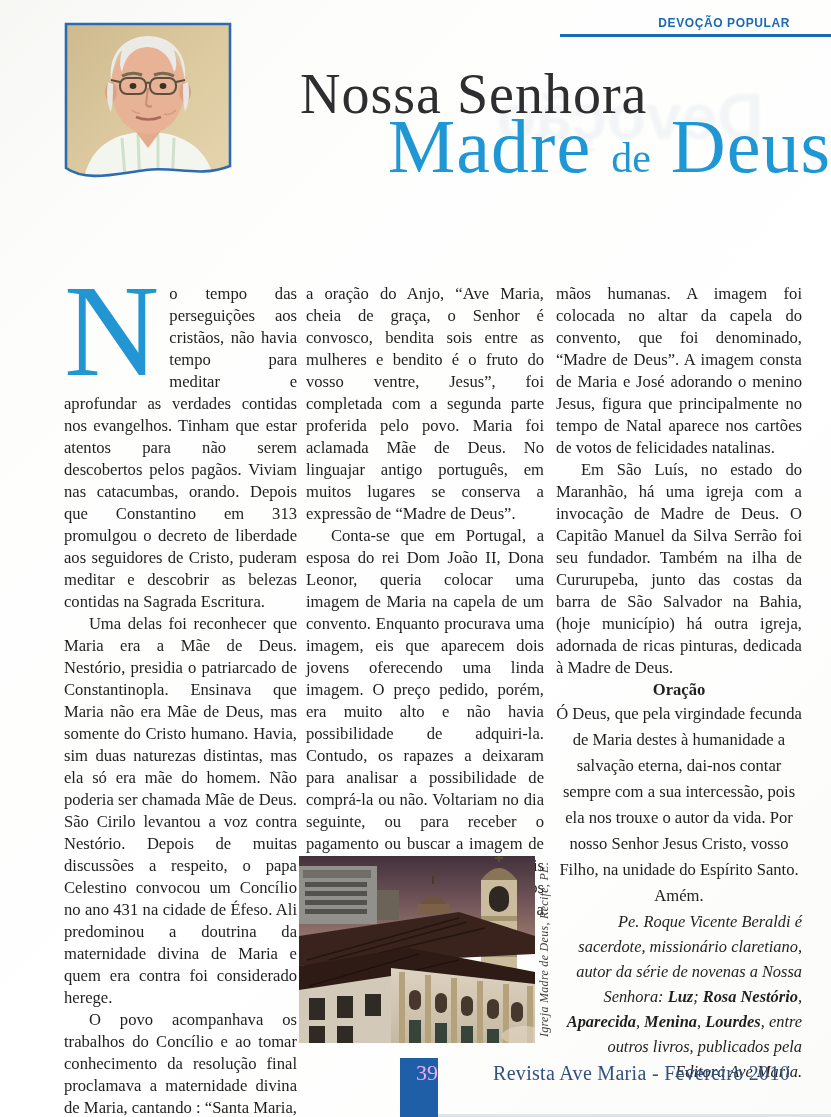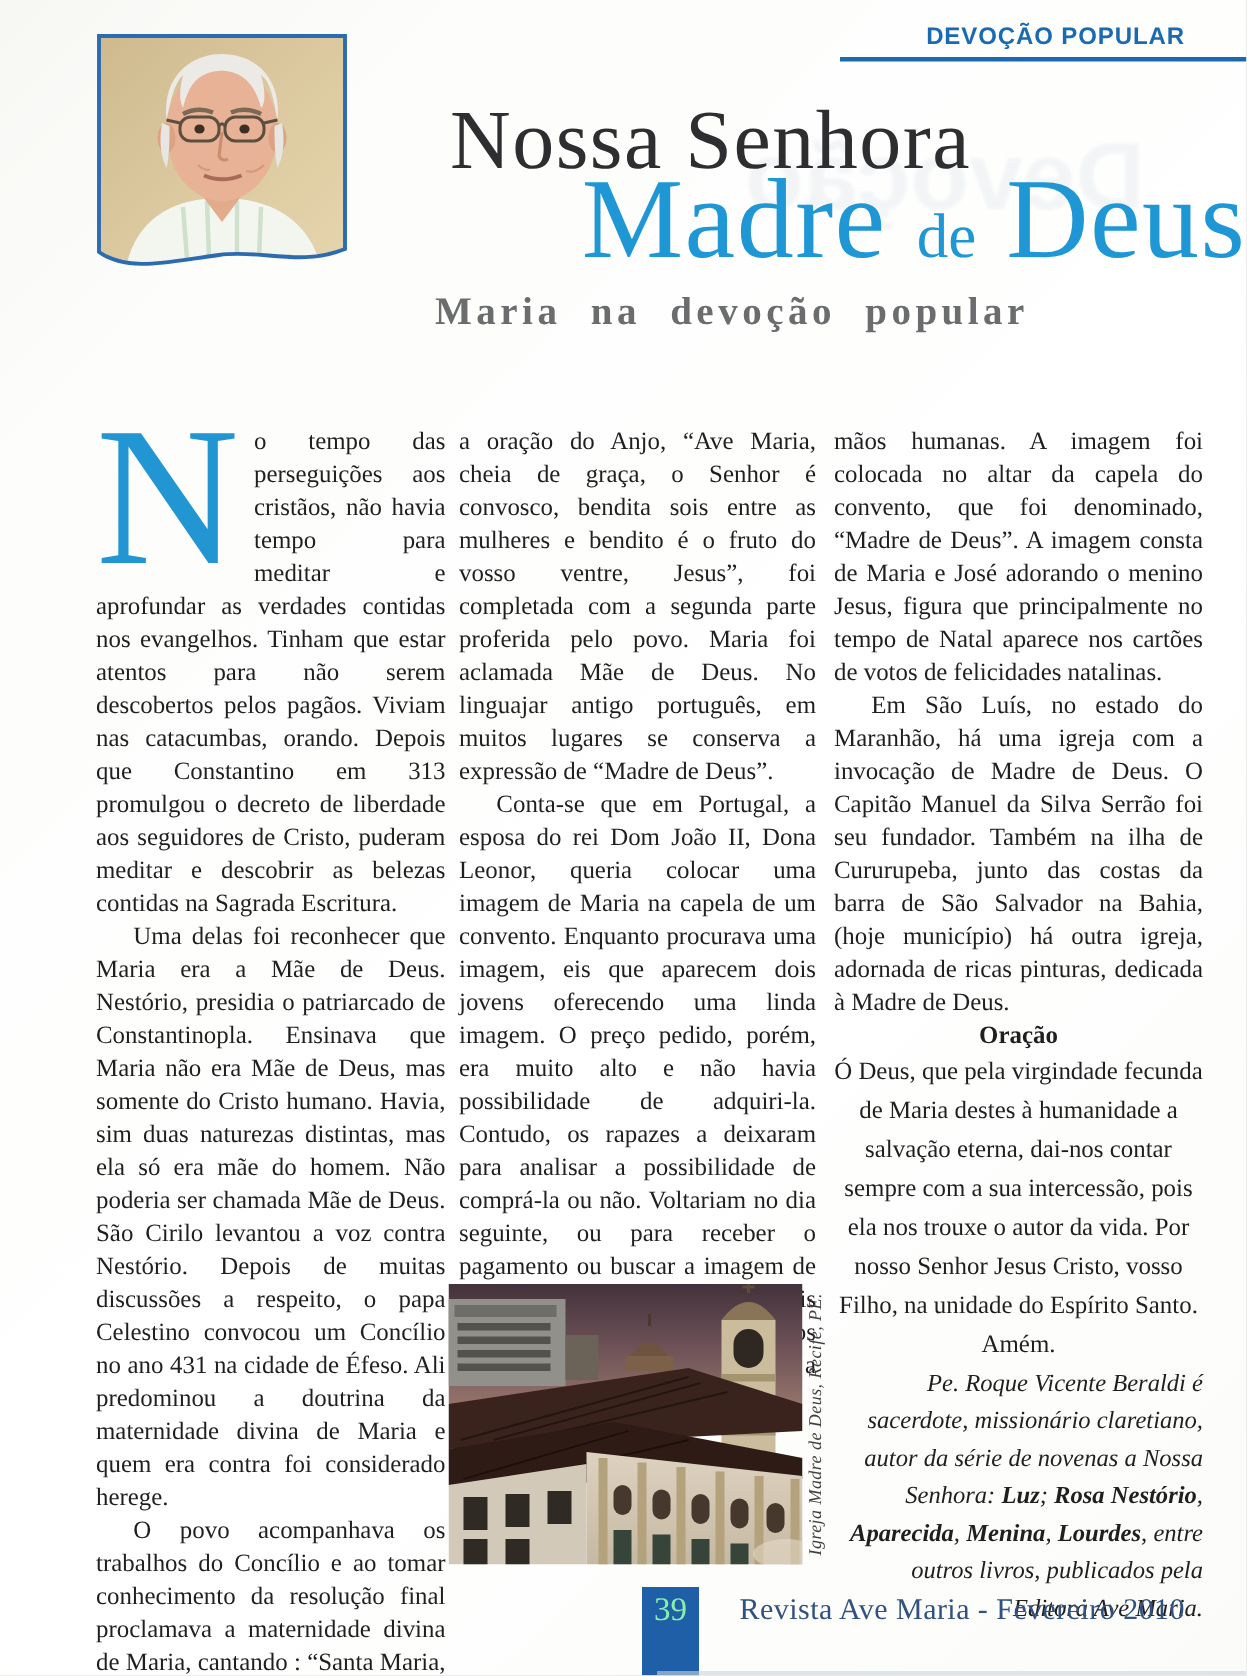--- a/index.html
+++ b/index.html
@@ -11,21 +11,21 @@
     font-family:"Liberation Serif", serif;
     color:#1f1f1f;
   }
   
   .section-header {
     position:absolute; top:16px; right:0; width:271px;
     border-bottom:3px solid #1a6ab3;
     padding:0 41px 4px 0;
     text-align:right;
     font-family:"Liberation Sans", sans-serif;
-    font-weight:bold; font-size:16px; letter-spacing:0.6px;
+    font-weight:bold; font-size:12px; letter-spacing:0.6px;
     color:#1a6ab3;
   }
   
   .photo-wrap { position:absolute; left:62px; top:20px; width:172px; height:170px; }
   .photo-caption {
     position:absolute; left:66px; top:192px; width:200px;
     font-weight:bold; font-size:16.5px; color:#1b4a8c; letter-spacing:0.2px;
   }
   
   .ghost {
@@ -75,22 +75,22 @@
   .church-wrap { position:absolute; left:299px; top:856px; width:236px; height:187px; }
   .church-caption {
     position:absolute; left:536px; top:856px; height:187px; width:16px;
     writing-mode:vertical-rl; transform:rotate(180deg);
     font-style:italic; font-size:12px; color:#3f3f3f; letter-spacing:0.3px;
     display:flex; align-items:center; justify-content:center; white-space:nowrap;
   }
   
   .page-num-box {
     position:absolute; left:400px; top:1058px; width:38px; height:59px;
-    background:#1e5fa7; color:#86efac; text-align:center;
-    font-size:22px; padding-top:2px;margin-left:28px;
+    background:#1e5fa7; color:#f0abfc; text-align:right;
+    font-size:22px; padding-top:2px;
   }
   .footer-mag {
     position:absolute; right:41px; top:1062px;
     font-weight:normal; font-size:20px; color:#31517e; letter-spacing:0.3px;
   }
   .bottom-strip { position:absolute; left:438px; right:0; bottom:0; height:3px; background:#c9d4da; opacity:.6; }
 </style>
 </head>
 <body>
 
@@ -143,21 +143,20 @@
         <path d="M70,90 Q74,94 78,93 M114,90 Q108,96 102,94" stroke="#d49a7c" stroke-width="1.5" fill="none"></path>
       </g>
       <path d="M4,4 H168 V146 C138,158 112,146 84,150 C52,154 24,162 4,148 Z" fill="none" stroke="#2d6bb0" stroke-width="2.6"></path>
     </svg>
   </div>
 
   <div class="ghost">Devoção</div>
 
   <div class="title-overline">Nossa Senhora</div>
   <div class="title-main"><span>Madre</span> <span class="small-de">de</span> <span>Deus</span></div>
-  <div class="title-sub">Maria na devoção popular</div>
 
   <div class="col col1">
     <p><span class="dropcap">N</span><span>o tempo das perseguições aos cristãos, não havia tempo para meditar e aprofundar as verdades contidas nos evangelhos.  Tinham que estar atentos para não serem descobertos pelos pagãos. Viviam nas catacumbas, orando. Depois que Constantino em 313 promulgou o decreto de liberdade aos seguidores de Cristo, puderam meditar e descobrir as belezas contidas na Sagrada Escritura.</span></p>
     <p class="indent">Uma delas foi reconhecer que Maria era a Mãe de Deus. Nestório, presidia o patriarcado de Constantinopla. Ensinava que Maria não era Mãe de Deus, mas somente do Cristo humano. Havia, sim duas naturezas distintas, mas ela só era mãe do homem. Não poderia ser chamada Mãe de Deus. São Cirilo levantou a voz contra Nestório. Depois de muitas discussões a respeito, o papa Celestino convocou um Concílio no ano 431 na cidade de Éfeso. Ali predominou a doutrina da maternidade divina de Maria e quem era contra foi considerado herege.</p>
     <p class="indent">O povo acompanhava os trabalhos do Concílio e ao tomar conhecimento da resolução final proclamava a maternidade divina de Maria, cantando : “Santa Maria, Mãe de Deus, rogai por nós, pecadores, agora e na hora de nossa morte”. Desse dia em diante,</p>
   </div>
 
   <div class="col col2">
     <p>a oração do Anjo, “Ave Maria, cheia de graça, o Senhor é convosco, bendita sois entre as mulheres e bendito é o fruto do vosso ventre, Jesus”, foi completada com a segunda parte proferida pelo povo. Maria foi aclamada Mãe de Deus. No linguajar antigo português, em muitos lugares se conserva a expressão de “Madre de Deus”.</p>
     <p class="indent">Conta-se que em Portugal, a esposa do rei Dom João II, Dona Leonor, queria colocar uma imagem de Maria na capela de um convento. Enquanto procurava uma imagem, eis que aparecem dois jovens oferecendo uma linda imagem. O preço pedido, porém, era muito alto e não havia possibilidade de adquiri-la. Contudo, os rapazes a deixaram para analisar a possibilidade de comprá-la ou não. Voltariam no dia seguinte, ou para receber o pagamento ou buscar a imagem de volta. Acontece que nunca mais voltaram. Concluíram que os jovens eram anjos que traziam a imagem não feita por</p>

